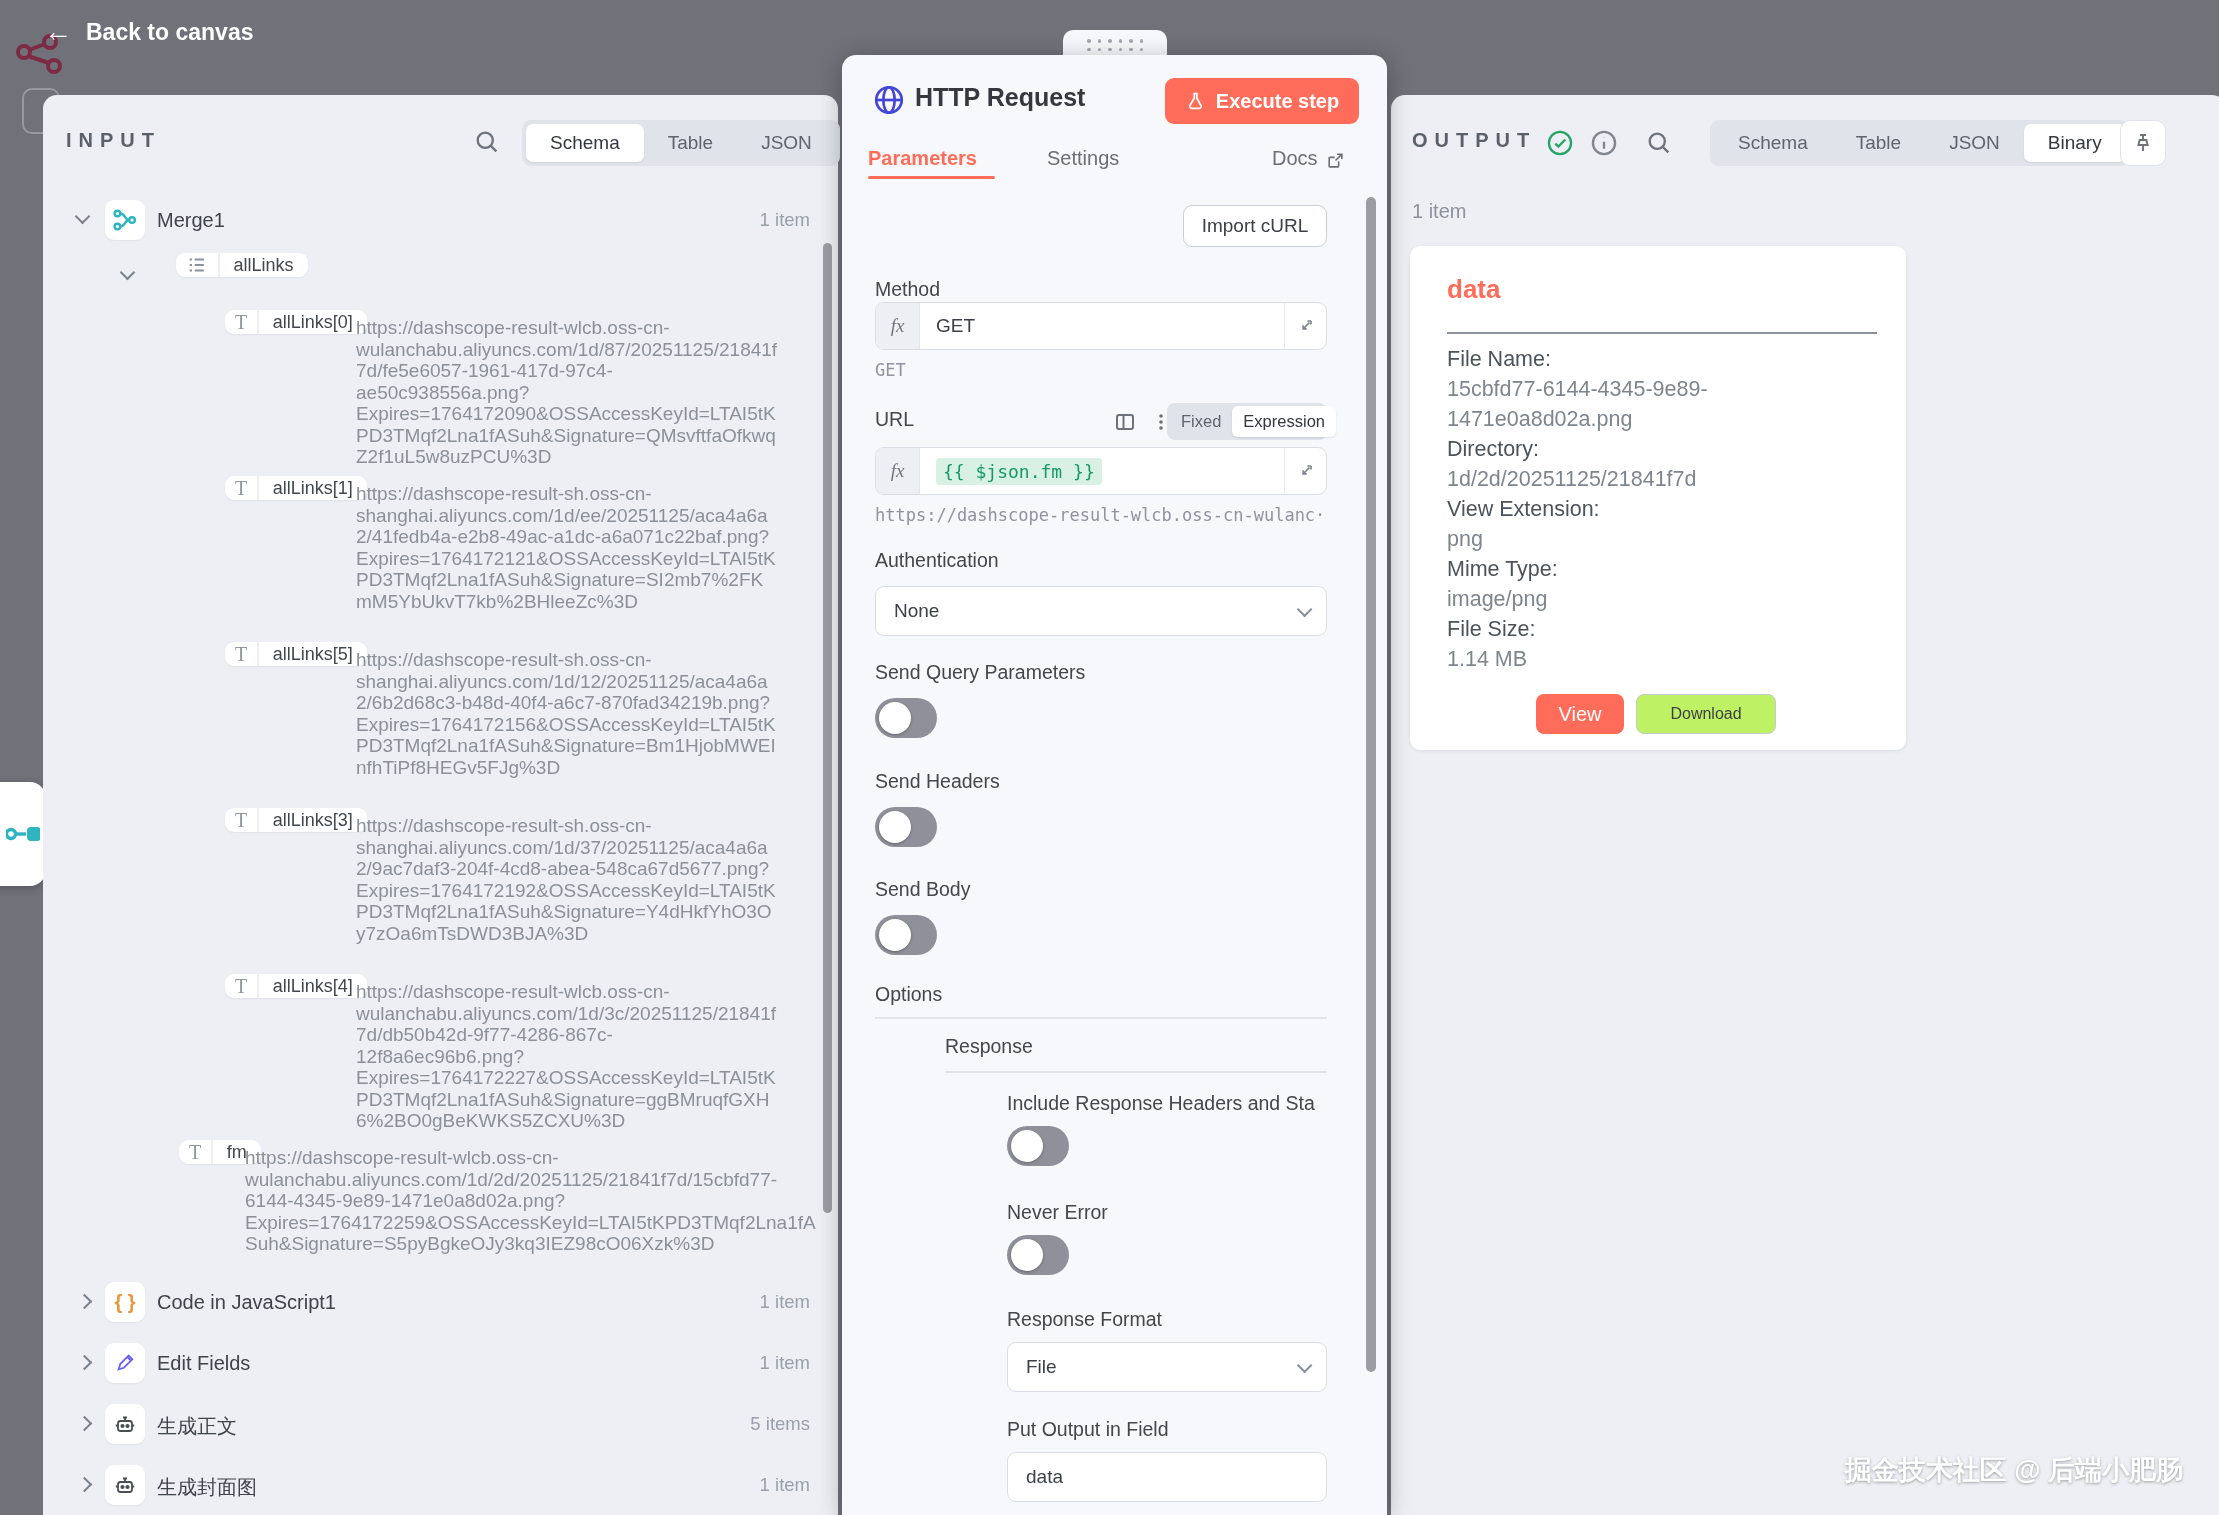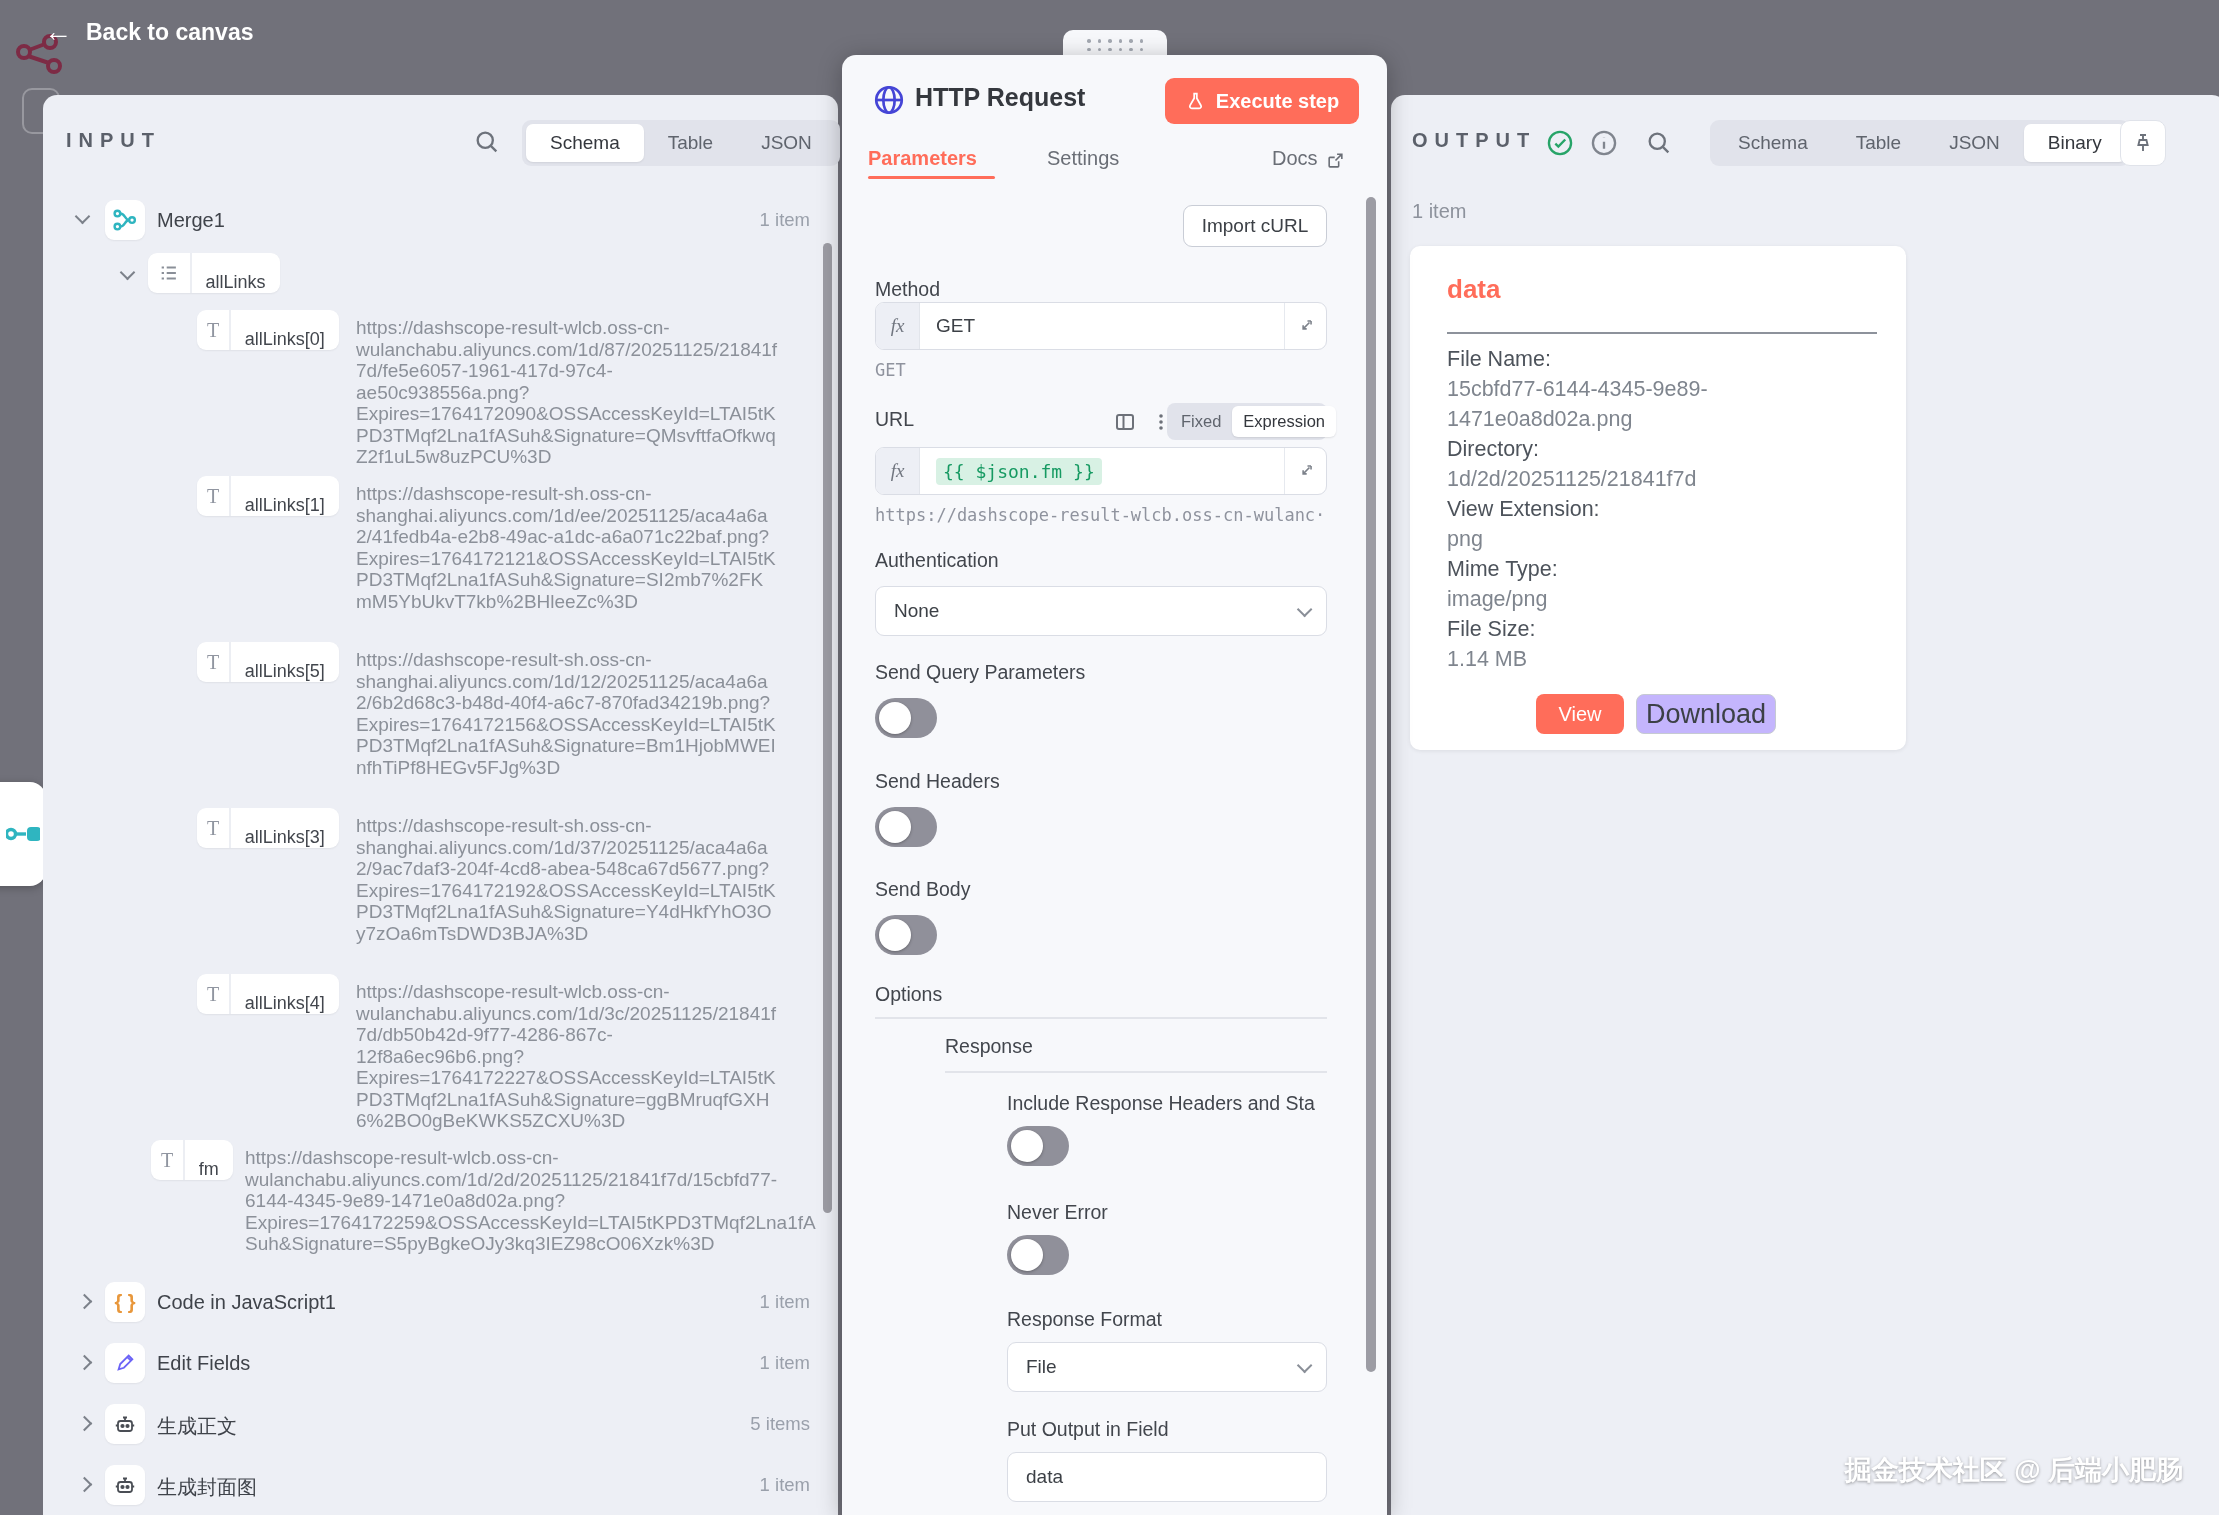--- a/index.html
+++ b/index.html
@@ -35,21 +35,21 @@
 
   .icon-btn { display:flex; align-items:center; justify-content:center; }
 
   
   .chev { width:11px; height:11px; border-right:2px solid #7c818a; border-bottom:2px solid #7c818a; display:inline-block; }
   .chev.down { transform:rotate(45deg); }
   .chev.right { transform:rotate(-45deg); }
   .icon-box { width:40px; height:40px; background:#fff; border-radius:9px; display:flex; align-items:center; justify-content:center; box-shadow:0 1px 2px rgba(0,0,0,.06); }
   .node-label { font-size:20px; color:#3f434a; font-weight:500; }
   .count { position:absolute; right:28px; font-size:18.5px; color:#9aa0ab; }
-  .pill { background:#fff; border-radius:9px; display:inline-flex; align-items:flex-end; height:40px; box-shadow:0 1px 2px rgba(0,0,0,.06); }
+  .pill { background:#fff; border-radius:9px; display:inline-flex; align-items:center; height:24px; box-shadow:0 1px 2px rgba(0,0,0,.06);margin-left:28px; }
   .pill .sect { padding:0 10px; display:flex; align-items:center; justify-content:center; height:100%; }
   .pill .divider { width:1.5px; height:100%; background:#eceef3; }
   .pill .key { font-size:18px; color:#42464d; padding:0 14px; }
   .t-glyph { font-family:"Liberation Serif", serif; font-size:20px; color:#9095a0; }
   .value-text { position:absolute; font-size:19px; line-height:21.5px; color:#8b9099; overflow-wrap:anywhere; word-break:break-word; }
   .scroll-thumb { position:absolute; background:#9c9ca4; border-radius:5px; }
 
   
   #node-panel { position:absolute; left:842px; top:55px; width:545px; bottom:0; background:#f7f8fb; border-radius:14px 14px 0 0; box-shadow:0 4px 24px rgba(0,0,0,.28); z-index:3; }
   .drag-tab { position:absolute; left:1063px; top:30px; width:104px; height:30px; background:#f7f8fb; border-radius:10px 10px 0 0; z-index:3; display:flex; align-items:center; justify-content:center; }
@@ -83,21 +83,21 @@
   .mode-opt.active { background:#fff; color:#34373d; box-shadow:0 1px 2px rgba(0,0,0,.1); }
 
   
   .binary-card { position:absolute; left:19px; top:151px; width:496px; height:504px; background:#fff; border-radius:10px; box-shadow:0 1px 4px rgba(0,0,0,.08); }
   .bc-name { position:absolute; left:37px; top:28px; font-size:26px; font-weight:bold; color:#ff6d5a; }
   .bc-hr { position:absolute; left:37px; top:86px; width:430px; height:1.5px; background:#8d929b; }
   .bc-lines { position:absolute; left:37px; top:98px; width:432px; font-size:21.5px; line-height:30px; }
   .bc-label { color:#4d535b; }
   .bc-value { color:#7f858e; overflow-wrap:anywhere; word-break:break-word; }
   .view-btn { position:absolute; left:126px; top:448px; width:88px; height:40px; background:#ff6d5a; border-radius:8px; color:#fff; font-size:20px; display:flex; align-items:center; justify-content:center; cursor:pointer; }
-  .download-btn { position:absolute; left:226px; top:448px; width:140px; height:40px; background:#c4b5fd; border:1.5px solid #c6cad2; border-radius:8px; color:#3c4046; font-size:27px; display:flex; align-items:center; justify-content:center; cursor:pointer; }
+  .download-btn { position:absolute; left:226px; top:448px; width:140px; height:40px; background:#bef264; border:1.5px solid #c6cad2; border-radius:8px; color:#3c4046; font-size:16px; display:flex; align-items:center; justify-content:center; cursor:pointer; }
 </style>
 </head>
 <body>
 
 <div class="canvas-logo">
   <svg width="60" height="50" viewBox="0 0 60 50" fill="none" stroke="#7d2b45" stroke-width="4">
     <circle cx="10" cy="22" r="6"></circle>
       <circle cx="36" cy="12" r="6"></circle>
       <circle cx="40" cy="36" r="6"></circle>
     <path d="M15 20 L31 14 M14 26 L35 33"></path>

